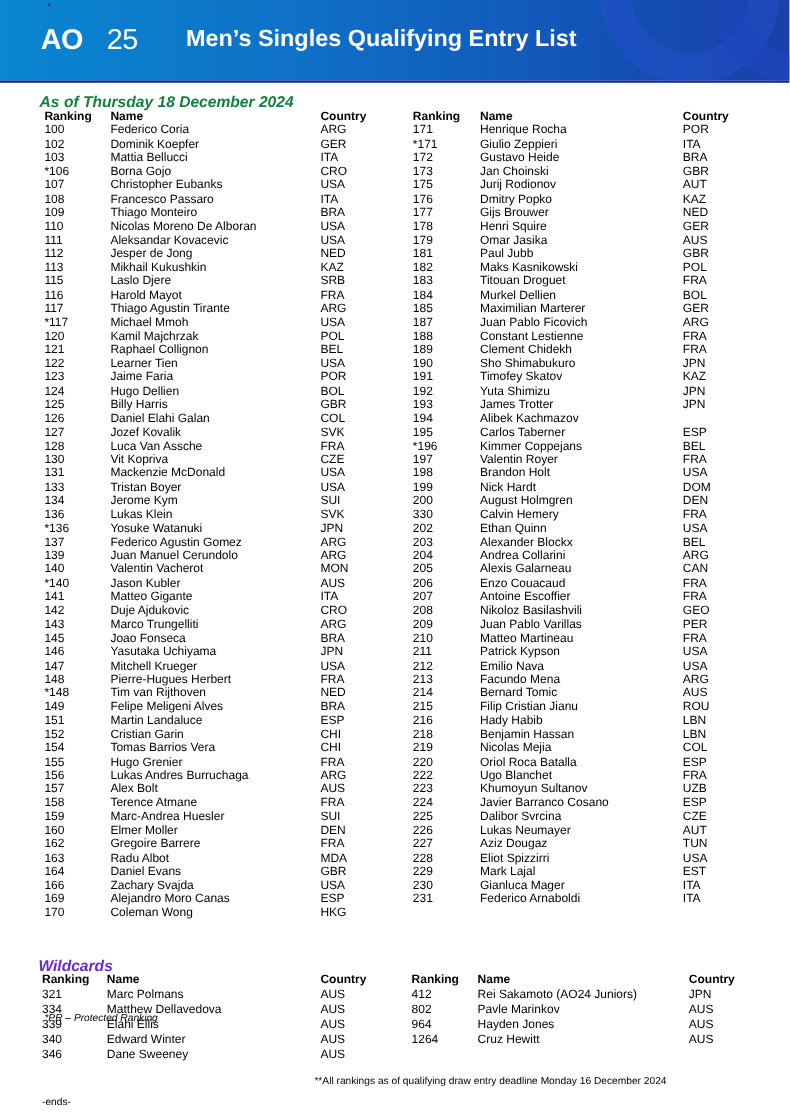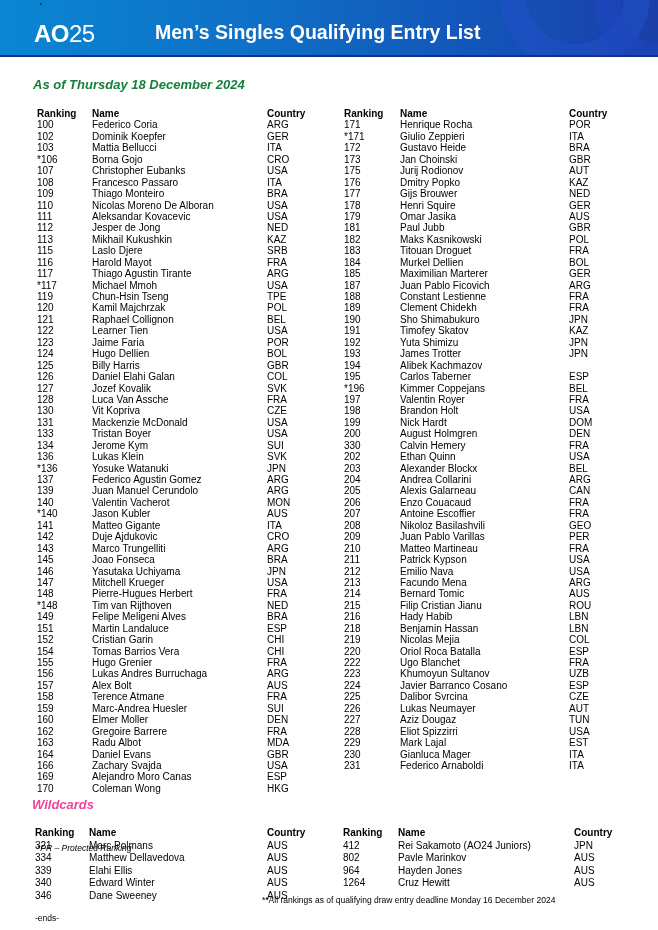--- a/index.html
+++ b/index.html
@@ -1,66 +1,66 @@
 <!DOCTYPE html>
 <html><head>
 <meta charset="utf-8">
 <style>
   * { box-sizing: border-box; margin: 0; padding: 0; }
   html, body { width: 658px; height: 930px; background: #ffffff; overflow: hidden; }
   body { font-family: "Liberation Sans", sans-serif; color: #000; position: relative; }
 
   .banner {
-    position: absolute; left: 0; top: 0; width: 658px; height: 57px;
+    position: absolute; left: 0; top: 0; width: 658px; height: 69px;
     background: linear-gradient(90deg, #0a86d2 0%, #0f6fc6 40%, #1353b8 75%, #1a3fa8 100%);
     overflow: hidden;
     border-bottom: 2px solid #13308e;
   }
   .banner .arc1, .banner .arc2 {
     position: absolute; border-radius: 50%;
     border: 26px solid rgba(40, 90, 210, 0.55);
   }
   .banner .arc1 { left: 500px; top: -80px; width: 150px; height: 150px; border-color: rgba(35, 80, 200, 0.55); }
   .banner .arc2 { left: 595px; top: -60px; width: 130px; height: 130px; border-color: rgba(30, 70, 190, 0.6); }
   .logo {
     position: absolute; left: 34px; top: 20px; color: #fff;
     font-size: 24px; font-weight: bold; letter-spacing: -0.5px; display: flex; align-items: baseline;
   }
   .logo .ao { font-weight: bold; }
-  .logo .yr { font-weight: normal; }
+  .logo .yr { font-weight: normal; margin-left: 20px; }
   .title {
     position: absolute; left: 145px; top: 21px; color: #fff;
     font-size: 19.5px; font-weight: bold; white-space: nowrap; margin-left: 10px;
   }
 
   .asof {
     position: absolute; left: 33px; top: 77px;
     font-size: 13px; font-style: italic; font-weight: bold; color: #15803d;
   }
 
   .table { position: absolute; font-size: 10px; line-height: 11.45px; }
   .table .row { display: flex; height: 11.45px; white-space: nowrap; }
-  .table .hdr { font-weight: bold; margin-top: 16px; }
+  .table .hdr { font-weight: bold; }
   .table .c-rank { display: inline-block; }
   .table .c-name { display: inline-block; }
   .table .c-ctry { display: inline-block; }
 
   #main-left { left: 37px; top: 92px; }
   #main-left .c-rank { width: 55px; }
   #main-left .c-name { width: 175px; }
   #main-left .c-ctry { width: 60px; }
 
   #main-right { left: 344px; top: 92px; }
   #main-right .c-rank { width: 56px; }
   #main-right .c-name { width: 169px; }
   #main-right .c-ctry { width: 60px; }
 
   .wc-title {
     position: absolute; left: 32px; top: 797px;
-    font-size: 13px; font-style: italic; font-weight: bold; color: #ec4899; text-align: center;
+    font-size: 13px; font-style: italic; font-weight: bold; color: #6d28d9; text-align: center;
   }
   #wc-left { left: 35px; top: 811px; line-height: 12.6px; }
   #wc-left .row { height: 12.6px; }
   #wc-left .c-rank { width: 54px; }
   #wc-left .c-name { width: 178px; }
   #wc-left .c-ctry { width: 60px; }
 
   #wc-right { left: 343px; top: 811px; line-height: 12.6px; }
   #wc-right .row { height: 12.6px; }
   #wc-right .c-rank { width: 55px; }
@@ -165,25 +165,20 @@
         <span class="c-rank">117</span>
         <span class="c-name">Thiago Agustin Tirante</span>
         <span class="c-ctry">ARG</span>
       </div>
       <div class="row">
         <span class="c-rank">*117</span>
         <span class="c-name">Michael Mmoh</span>
         <span class="c-ctry">USA</span>
       </div>
       <div class="row">
-        <span class="c-rank">119</span>
-        <span class="c-name">Chun-Hsin Tseng</span>
-        <span class="c-ctry">TPE</span>
-      </div>
-      <div class="row">
         <span class="c-rank">120</span>
         <span class="c-name">Kamil Majchrzak</span>
         <span class="c-ctry">POL</span>
       </div>
       <div class="row">
         <span class="c-rank">121</span>
         <span class="c-name">Raphael Collignon</span>
         <span class="c-ctry">BEL</span>
       </div>
       <div class="row">

